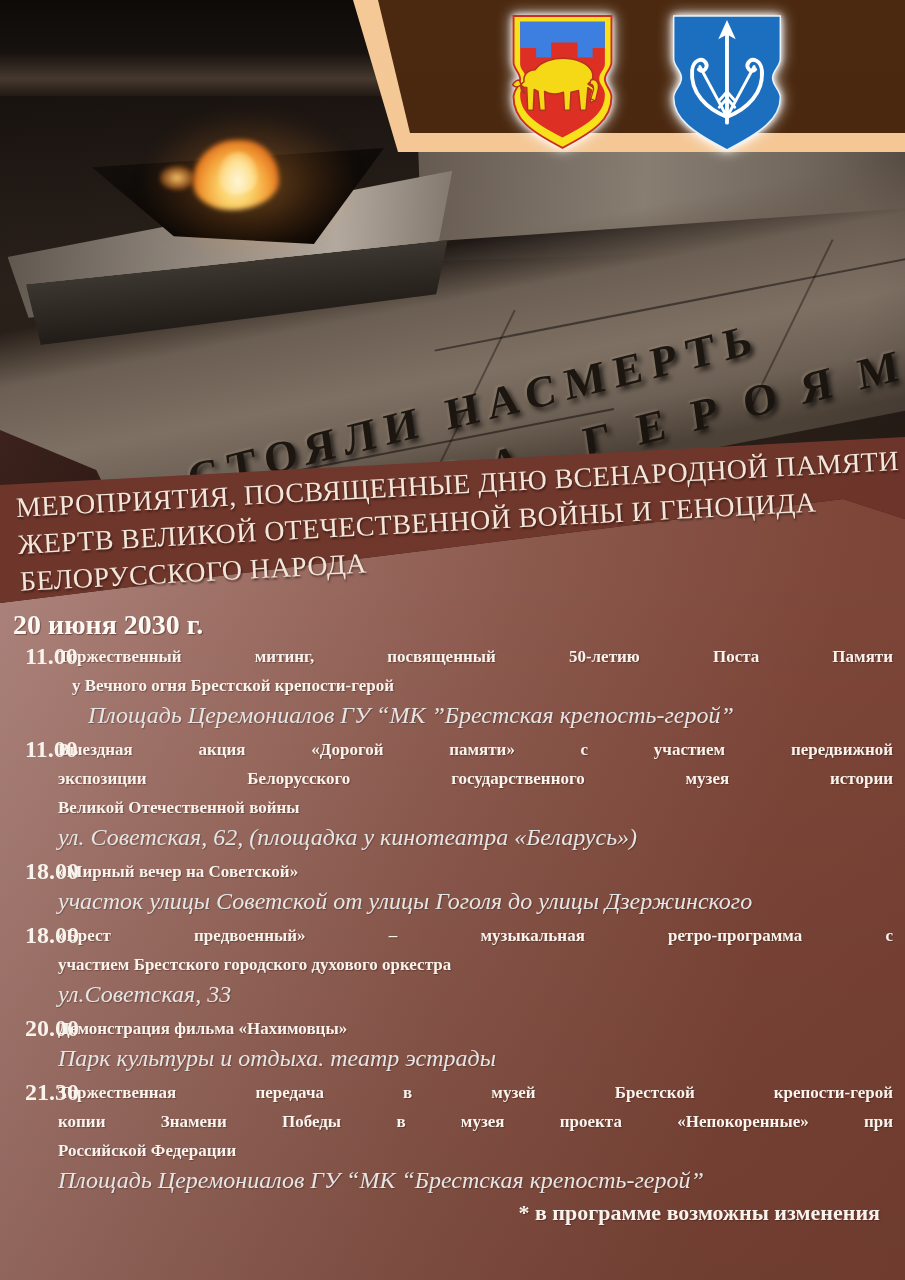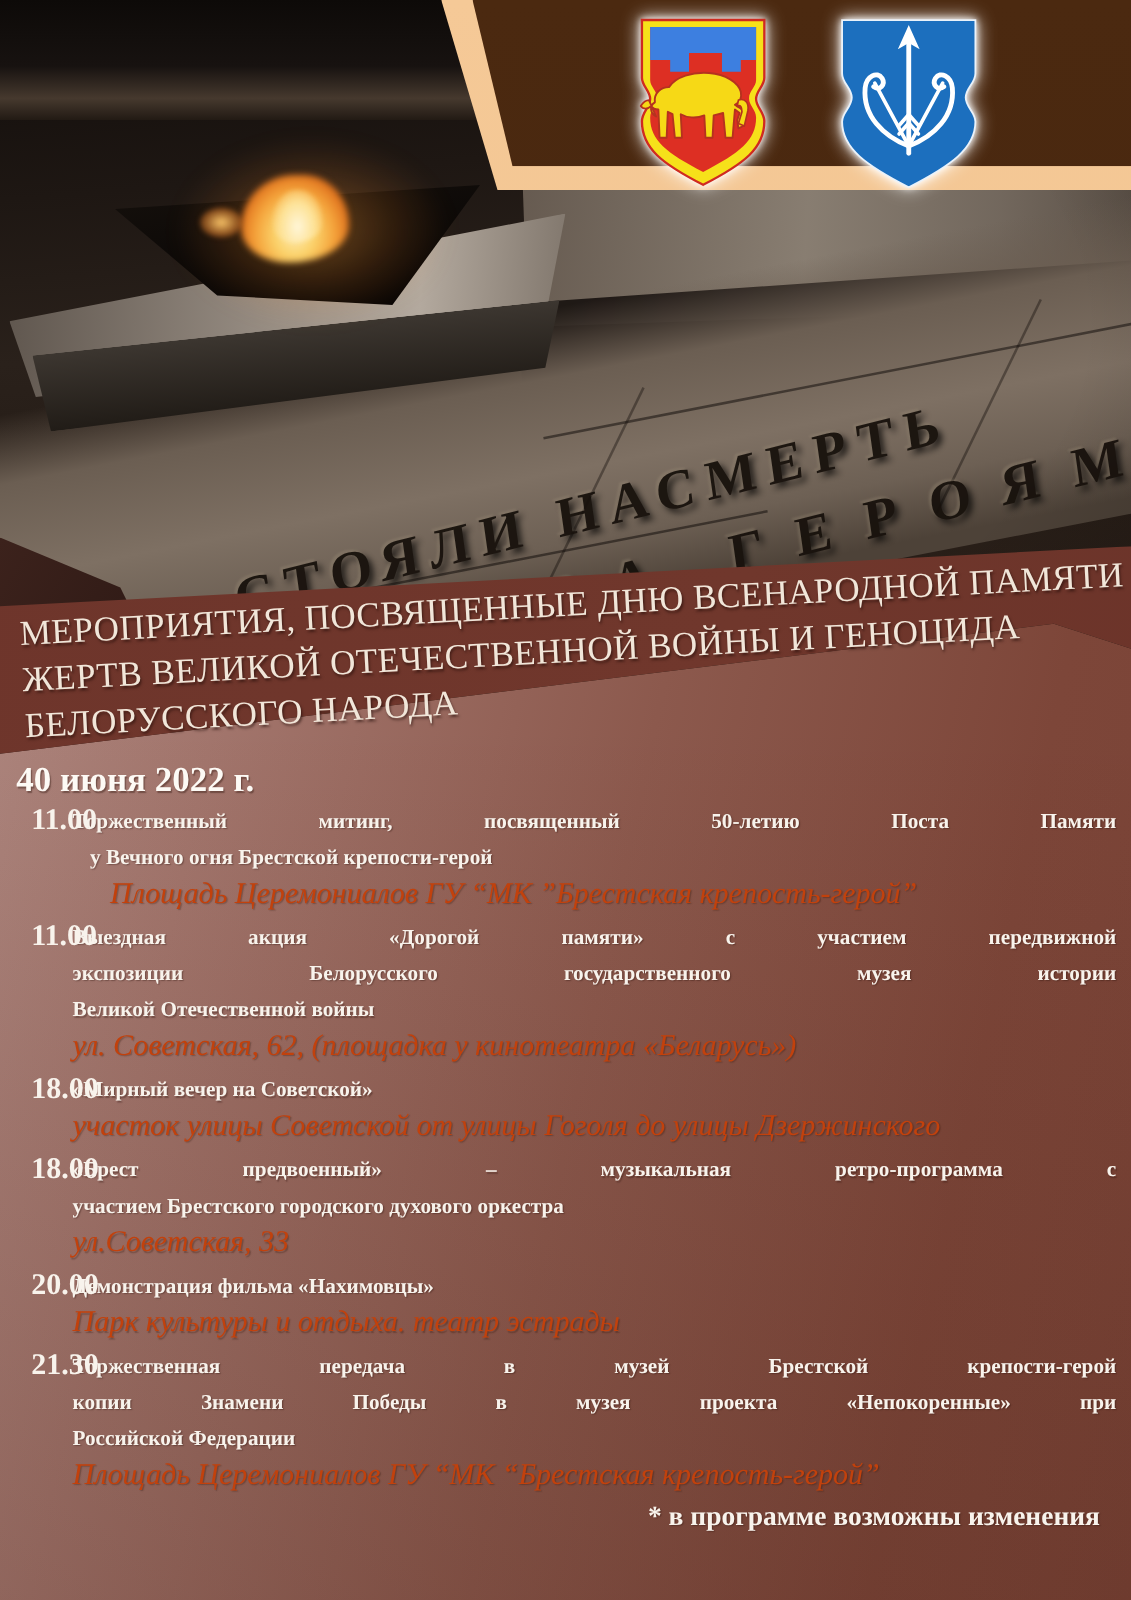--- a/index.html
+++ b/index.html
@@ -83,21 +83,21 @@
   .schedule{position:absolute;left:13px;top:608px;width:880px;z-index:10;color:#f8f3ec;}
   .date{font-weight:700;font-size:28px;line-height:33px;margin:0 0 1px 0;color:#fdfaf5;
     text-shadow:1px 1px 1px rgba(40,15,8,.4);}
   .event{position:relative;margin:0 0 5px 0;}
   .time{position:absolute;left:0;top:0;font-weight:700;font-size:24px;line-height:29px;margin-left:12px;}
   .etitle{margin-left:45px;font-weight:700;font-size:17px;line-height:29px;
     text-shadow:1px 1px 1px rgba(40,15,8,.35);}
   .tl{text-align:justify;text-align-last:justify;}
   .tl-last{text-align:center;text-align-last:left;}
   .eloc{margin:1px 0 0 45px;font-style:italic;font-size:24px;line-height:29px;font-weight:400;
-    color:#c2410c;text-shadow:1px 1px 1px rgba(40,15,8,.3);}
+    color:#e5e5e5;text-shadow:1px 1px 1px rgba(40,15,8,.3);}
   .day:first-child .event .tl-last{margin-left:14px;}
   .day:first-child .event .eloc{margin-left:75px;}
   .day:last-child .event:last-child .etitle{line-height:27px;}
   .footer-note{margin:4px 13px 0 0;text-align:right;font-weight:700;font-size:22px;line-height:26px;
     color:#f8f3ec;text-shadow:1px 1px 1px rgba(40,15,8,.35);}
 </style>
 </head>
 <body>
 
 <div class="poster">
@@ -154,21 +154,21 @@
   <div class="banner-text">
     <div>МЕРОПРИЯТИЯ, ПОСВЯЩЕННЫЕ ДНЮ ВСЕНАРОДНОЙ ПАМЯТИ</div>
     <div>ЖЕРТВ ВЕЛИКОЙ ОТЕЧЕСТВЕННОЙ ВОЙНЫ И ГЕНОЦИДА</div>
     <div>БЕЛОРУССКОГО НАРОДА</div>
   </div>
 
   <div class="sched-bg"></div>
   <div class="schedule">
 
   <div class="day">
-        <div class="date">40 июня 2022 г.</div>
+        <div class="date">20 июня 2030 г.</div>
         <div class="event">
           <span class="time">11.00</span>
           <div class="etitle">
             <div class="tl">Торжественный митинг, посвященный 50-летию Поста Памяти</div>
             <div class="tl tl-last">у Вечного огня Брестской крепости-герой</div>
           </div>
           <div class="eloc">
             <div class="ll">Площадь Церемониалов ГУ “МК ”Брестская крепость-герой”</div>
           </div>
         </div>

